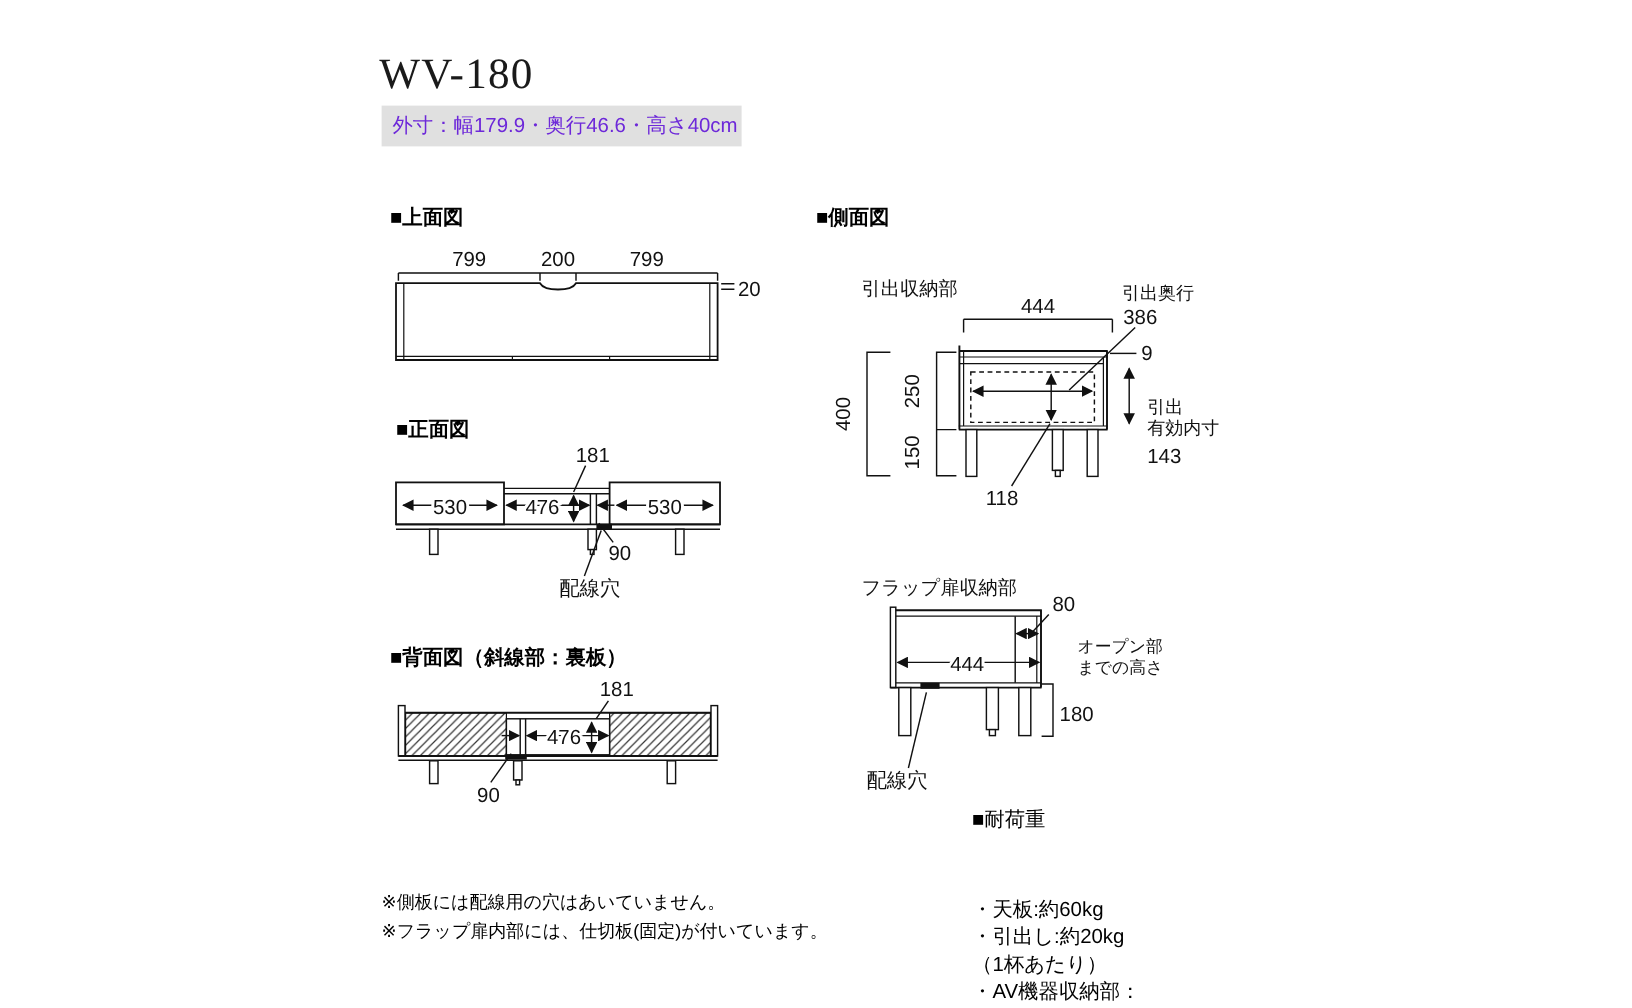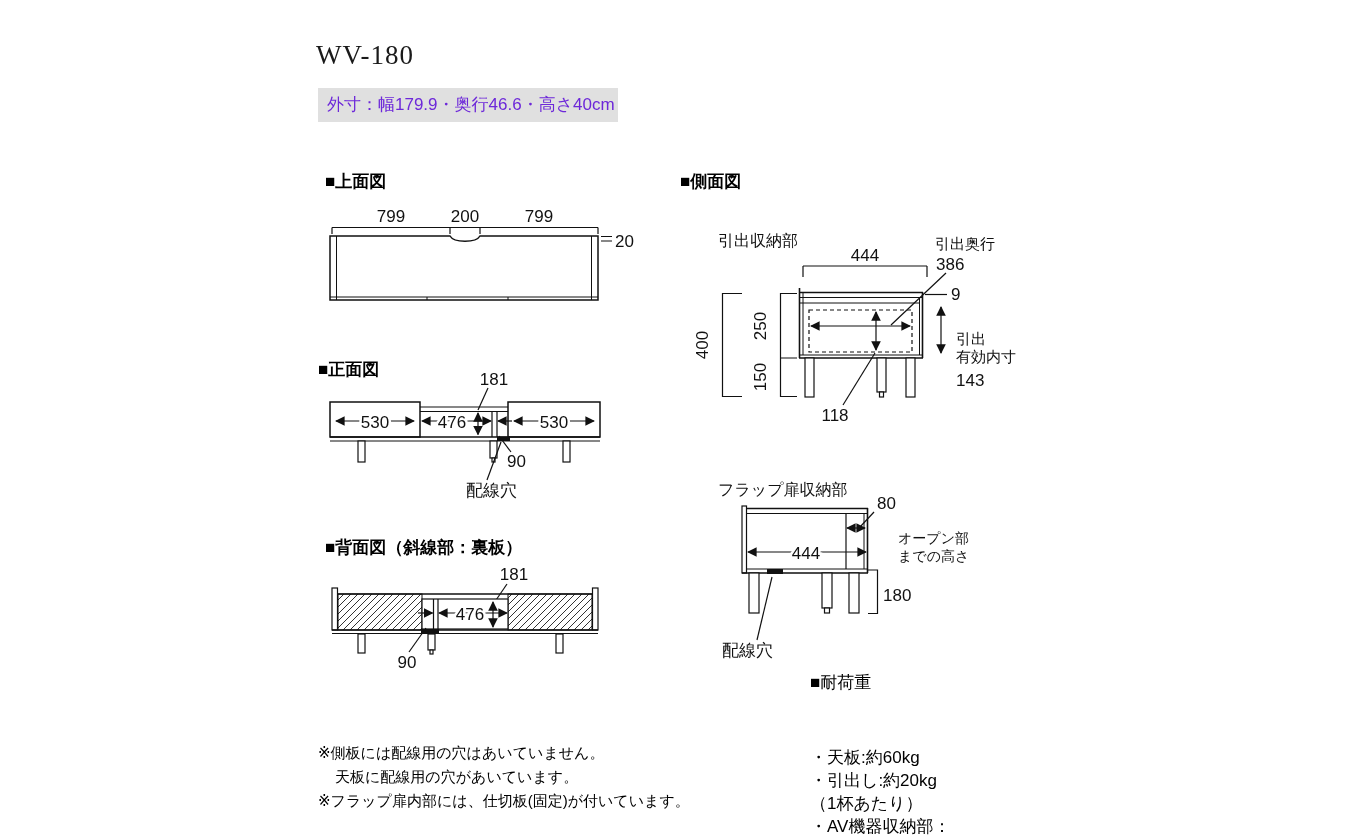--- a/index.html
+++ b/index.html
@@ -1,25 +1,25 @@
 <!DOCTYPE html>
 <html><head>
 <meta charset="utf-8">
 <style>
   html,body{margin:0;padding:0;background:#fff;}
   #stage{position:relative;width:1360px;height:840px;background:#fff;overflow:hidden;
          font-family:"Liberation Sans","DejaVu Sans",sans-serif;color:#111;}
   .abs{position:absolute;}
   #page-title{left:316px;top:40px;font-family:"Liberation Serif","DejaVu Serif",serif;
-              font-size:27px;letter-spacing:1px;color:#1a1a1a;}
+              font-size:36px;letter-spacing:1px;color:#1a1a1a;}
   #dims-badge{left:318px;top:88px;width:300px;height:34px;background:#e0e0e0;
               font-size:17px;line-height:34px;padding-left:9px;box-sizing:border-box;color:#6d28d9;}
   .sec-heading{font-size:17px;color:#000;font-weight:bold;}
   #h-top{left:325px;top:170px;}
-  #h-front{left:318px;top:346px;margin-top:12px;}
+  #h-front{left:330px;top:346px;}
   #h-back{left:325px;top:536px;}
   #h-side{left:680px;top:170px;}
   #notes-left{left:318px;top:741px;font-size:15px;line-height:24px;color:#000000;}
   #notes-left .indent{padding-left:17px;}
   #notes-right{left:810px;top:666px;font-size:17px;line-height:23px;color:#000;}
   #load-row{display:flex;margin-top:5px;flex-direction:column;}
   #load-heading{width:75px;flex:0 0 75px;}
   #load-items .li-last{padding-left:10px;}
   svg{position:absolute;left:0;top:0;}
   svg text{font-family:"Liberation Sans","DejaVu Sans",sans-serif;fill:#111;}
@@ -185,17 +185,16 @@
         <div>・引出し:約20kg</div>
         <div>（1杯あたり）</div>
         <div>・AV機器収納部：</div>
         <div class="li-last">約10kg</div>
       </div>
     </div>
   </div>
 
   <div id="notes-left" class="abs">
     <div>※側板には配線用の穴はあいていません。</div>
-    <div class="indent">天板に配線用の穴があいています。</div>
     <div>※フラップ扉内部には、仕切板(固定)が付いています。</div>
   </div>
 
 </div>
 
 </body></html>

